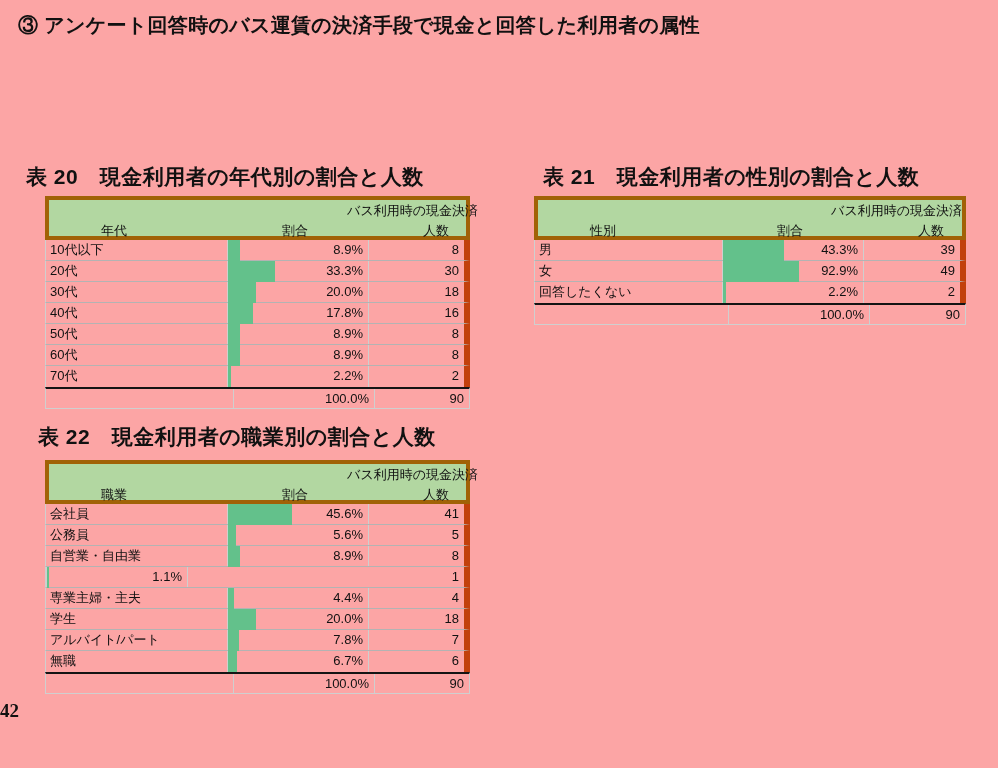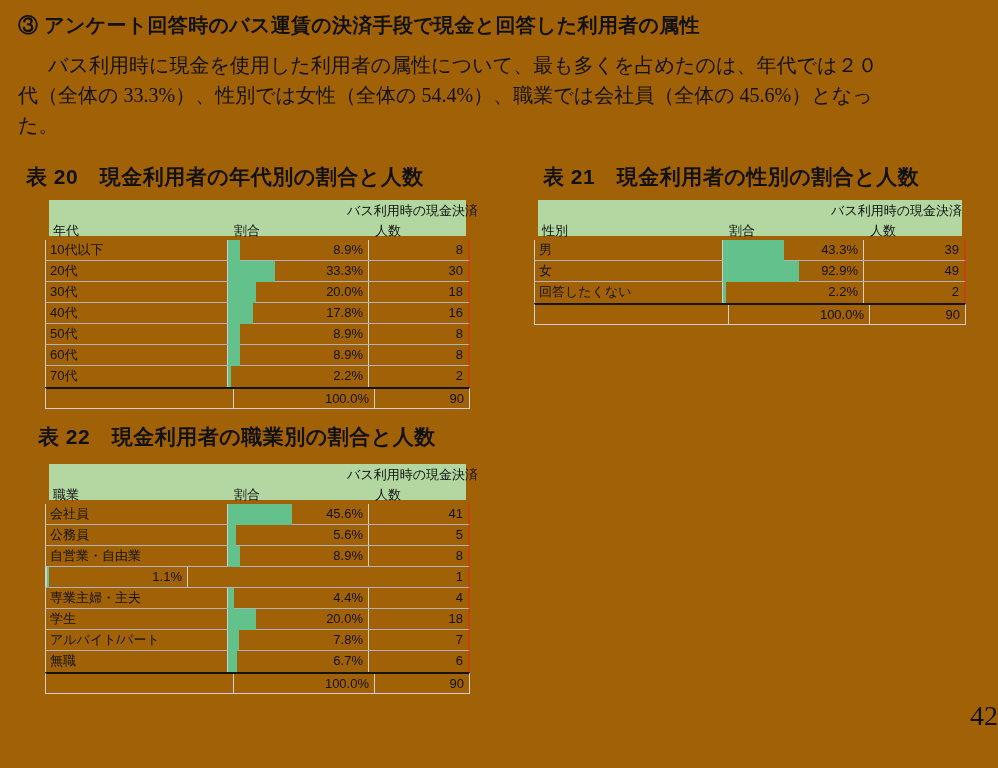--- a/index.html
+++ b/index.html
@@ -1,17 +1,17 @@
 <!DOCTYPE html>
 <html style="--hdr: #b2d7a1; --bar: #63c18b;"><head>
 <meta charset="utf-8">
 <style>
   html,body { margin:0; padding:0; background:#ffffff; }
   .page {
-    position:relative; width:998px; height:768px; background:#a16207;
+    position:relative; width:998px; height:768px; background:#fca5a5;
     font-family:"Liberation Sans", sans-serif; color:#111; overflow:hidden;
   }
 
   
   .heading {
     position:absolute; left:18px; top:12px;
     font-size:20px; font-weight:bold; letter-spacing:0.3px;
     font-family:"Liberation Sans", sans-serif;
   }
   .para {
@@ -36,66 +36,61 @@
   #t22 { left:45px;  top:460px; width:425px; --c1:182px; --c2:141px; --c3:102px; }
 
   .xhead {
     box-sizing:border-box; height:44px;
     background:var(--hdr, #b2d7a1);
     border:4px solid #a16207;
     display:flex; flex-direction:column;
   }
   .hrow  { display:flex; }
   .hrow1 { height:22px; }
-  .hrow2 { height:18px; align-items:flex-end; }
+  .hrow2 { height:18px; align-items:flex-end;margin-left:48px; }
   .hspan { width:var(--c2); margin-left:calc(var(--c1) - 2px); text-align:center; line-height:22px; white-space:nowrap; }
   .shift .hspan { transform:translateX(12px); }
   .hcell { box-sizing:border-box; line-height:17px; }
   .hc1 { width:calc(var(--c1) - 2px); padding-left:4px; }
   .hc2 { width:var(--c2); padding-left:5px; }
   .hc3 { flex:1; padding-left:5px; }
 
   .xrow {
     display:flex; box-sizing:border-box; height:21px;
     border-bottom:1px solid #b3b3b3;
-    border-left:1px solid #cfcfcf; border-right:2px solid #c2410c;
+    border-left:1px solid #cfcfcf; border-right:6px solid #c2410c;
   }
   .xrow.last { border-bottom:none; }
   .cell { box-sizing:border-box; line-height:20px; white-space:nowrap; }
   .c1 { width:calc(var(--c1) - 1px); padding-left:4px; overflow:hidden; }
   .c2 { width:var(--c2); position:relative; border-left:1px solid #cfcfcf; text-align:right; padding-right:5px; }
   .c3 { flex:1; border-left:1px solid #cfcfcf; text-align:right; padding-right:5px; }
   .bar { position:absolute; left:0; top:0; bottom:-1px; background:var(--bar, #63c18b); }
   .last .bar { bottom:0; }
   .pctv { position:relative; z-index:2; }
 
   .xtotal {
     display:flex; box-sizing:border-box; height:22px;
     border-top:2px solid #141414;
     border-bottom:1px solid #cfcfcf;
     border-left:1px solid #cfcfcf; border-right:1px solid #cfcfcf;padding-left:6px;
   }
 
   .pageno {
-    position:absolute; top:700px; left:0; width:100%; text-align:right;
-    font-family:"Liberation Serif", serif; font-size:28px;
+    position:absolute; top:700px; left:0; width:100%; text-align:left;
+    font-family:"Liberation Serif", serif; font-size:19px;font-weight:bold;
   }
 </style>
 </head>
 <body>
 
 <div class="page">
 
   <div class="heading">③ アンケート回答時のバス運賃の決済手段で現金と回答した利用者の属性</div>
 
-  <div class="para">
-    <div class="pline">バス利用時に現金を使用した利用者の属性について、最も多くを占めたのは、年代では２０</div>
-    <div class="pline">代（全体の 33.3%）、性別では女性（全体の 54.4%）、職業では会社員（全体の 45.6%）となっ</div>
-    <div class="pline">た。</div>
-  </div>
 
   <div class="tbl-title" id="t20-title">表 20　現金利用者の年代別の割合と人数</div>
   <div class="tbl-title" id="t21-title">表 21　現金利用者の性別の割合と人数</div>
   <div class="tbl-title" id="t22-title">表 22　現金利用者の職業別の割合と人数</div>
 
   <div class="xtable shift" id="t20">
       <div class="xhead">
         <div class="hrow hrow1">
           <div class="hcell hc1"></div>
           <div class="hspan">バス利用時の現金決済</div>

